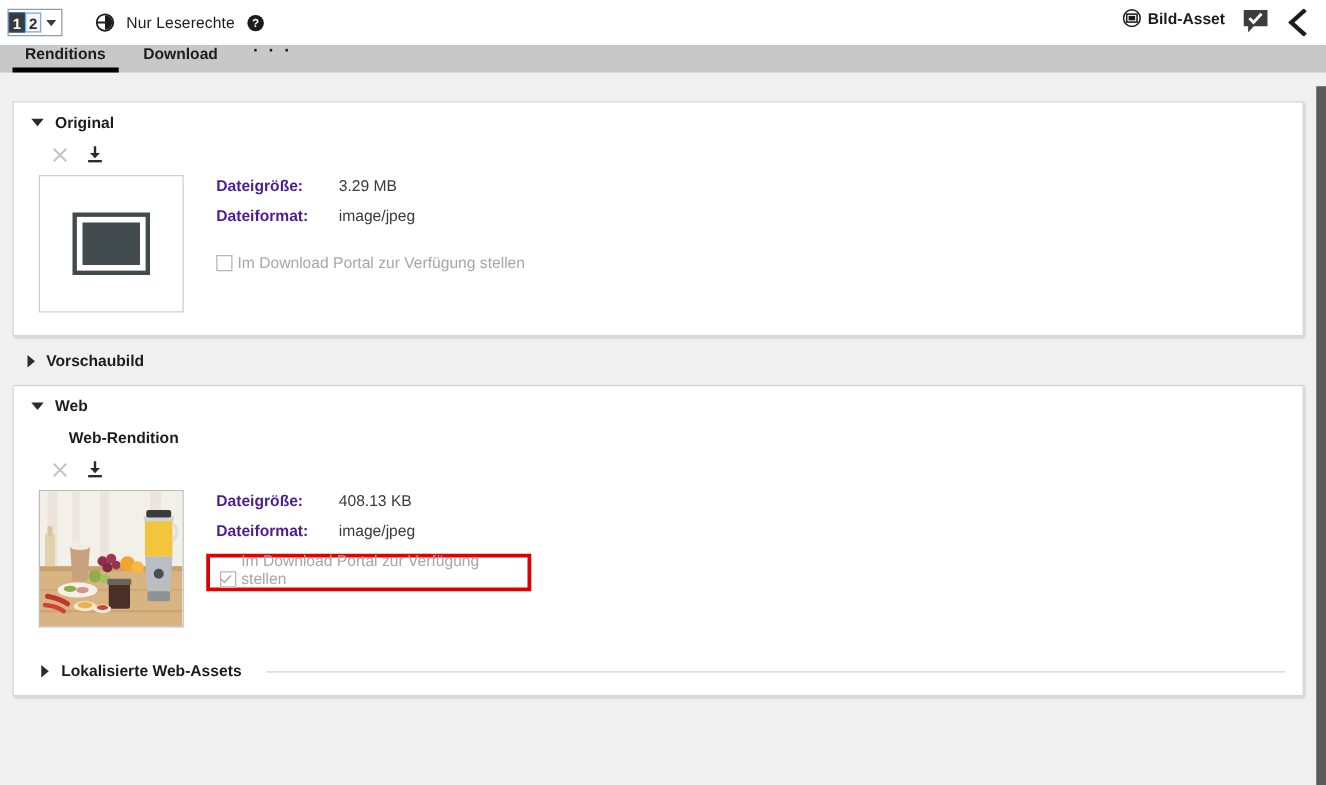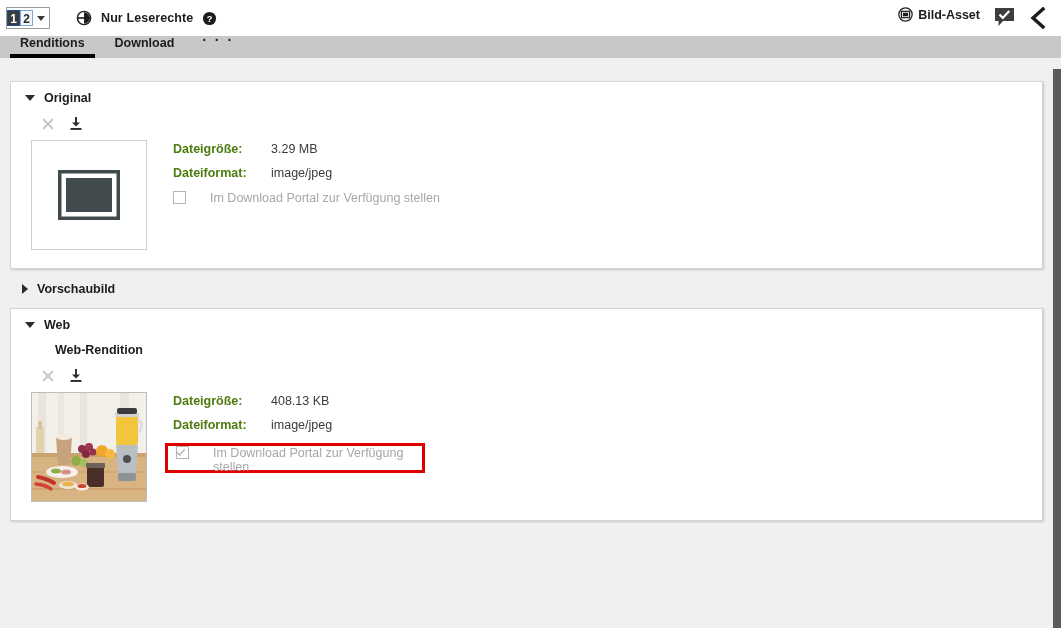--- a/index.html
+++ b/index.html
@@ -66,21 +66,21 @@
     border-top: 5px solid #3b3b3b;
   }
   .perm-group {
     display: flex;
     align-items: center;
     margin-left: 26px;
     gap: 9px;
   }
   .perm-label {
     font-size: 12.5px;
-    font-weight: bold;
+    font-weight: normal;
     color: #1c1c1c;
     letter-spacing: 0.1px;
   }
   .right-group {
     margin-left: auto;
     display: flex;
     align-items: flex-start;
     gap: 14px;
     margin-right: 14px;
   }
@@ -220,30 +220,30 @@
   }
   .drow {
     display: flex;
     align-items: baseline;
     height: 24px;
   }
   .dlabel {
     width: 98px;
     font-size: 12.5px;
     font-weight: bold;
-    color: #4d7c0f;
+    color: #4c1d95;
   }
   .dval {
     font-size: 12.5px;
     color: #3b3b3b;
   }
   .chkrow {
     display: flex;
-    align-items: flex-start;
-    gap: 24px;
+    align-items: flex-end;
+    gap: 4px;
     height: 26px;
     padding-left: 6px;
     margin-left: -6px;
     margin-top: 1px;
   }
   .chkrow.flagged {
     border: 3px solid #e00000;
     width: 260px;
     box-sizing: border-box;
     height: 30px;
@@ -507,18 +507,23 @@
           <span class="dlabel">Dateiformat:</span>
           <span class="dval">image/jpeg</span>
         </div>
         <div class="chkrow flagged">
           <span class="chkbox checked"></span>
           <span class="chklabel">Im Download Portal zur Verfügung stellen</span>
         </div>
       </div>
     </div>
 
+    <div class="subsect">
+      <span class="tri right"></span>
+      <span class="sect-title">Lokalisierte Web-Assets</span>
+      <span class="rule"></span>
+    </div>
   </div>
 
 
 </div>
 
 <div class="right-rail"></div>
 
 </body></html>

